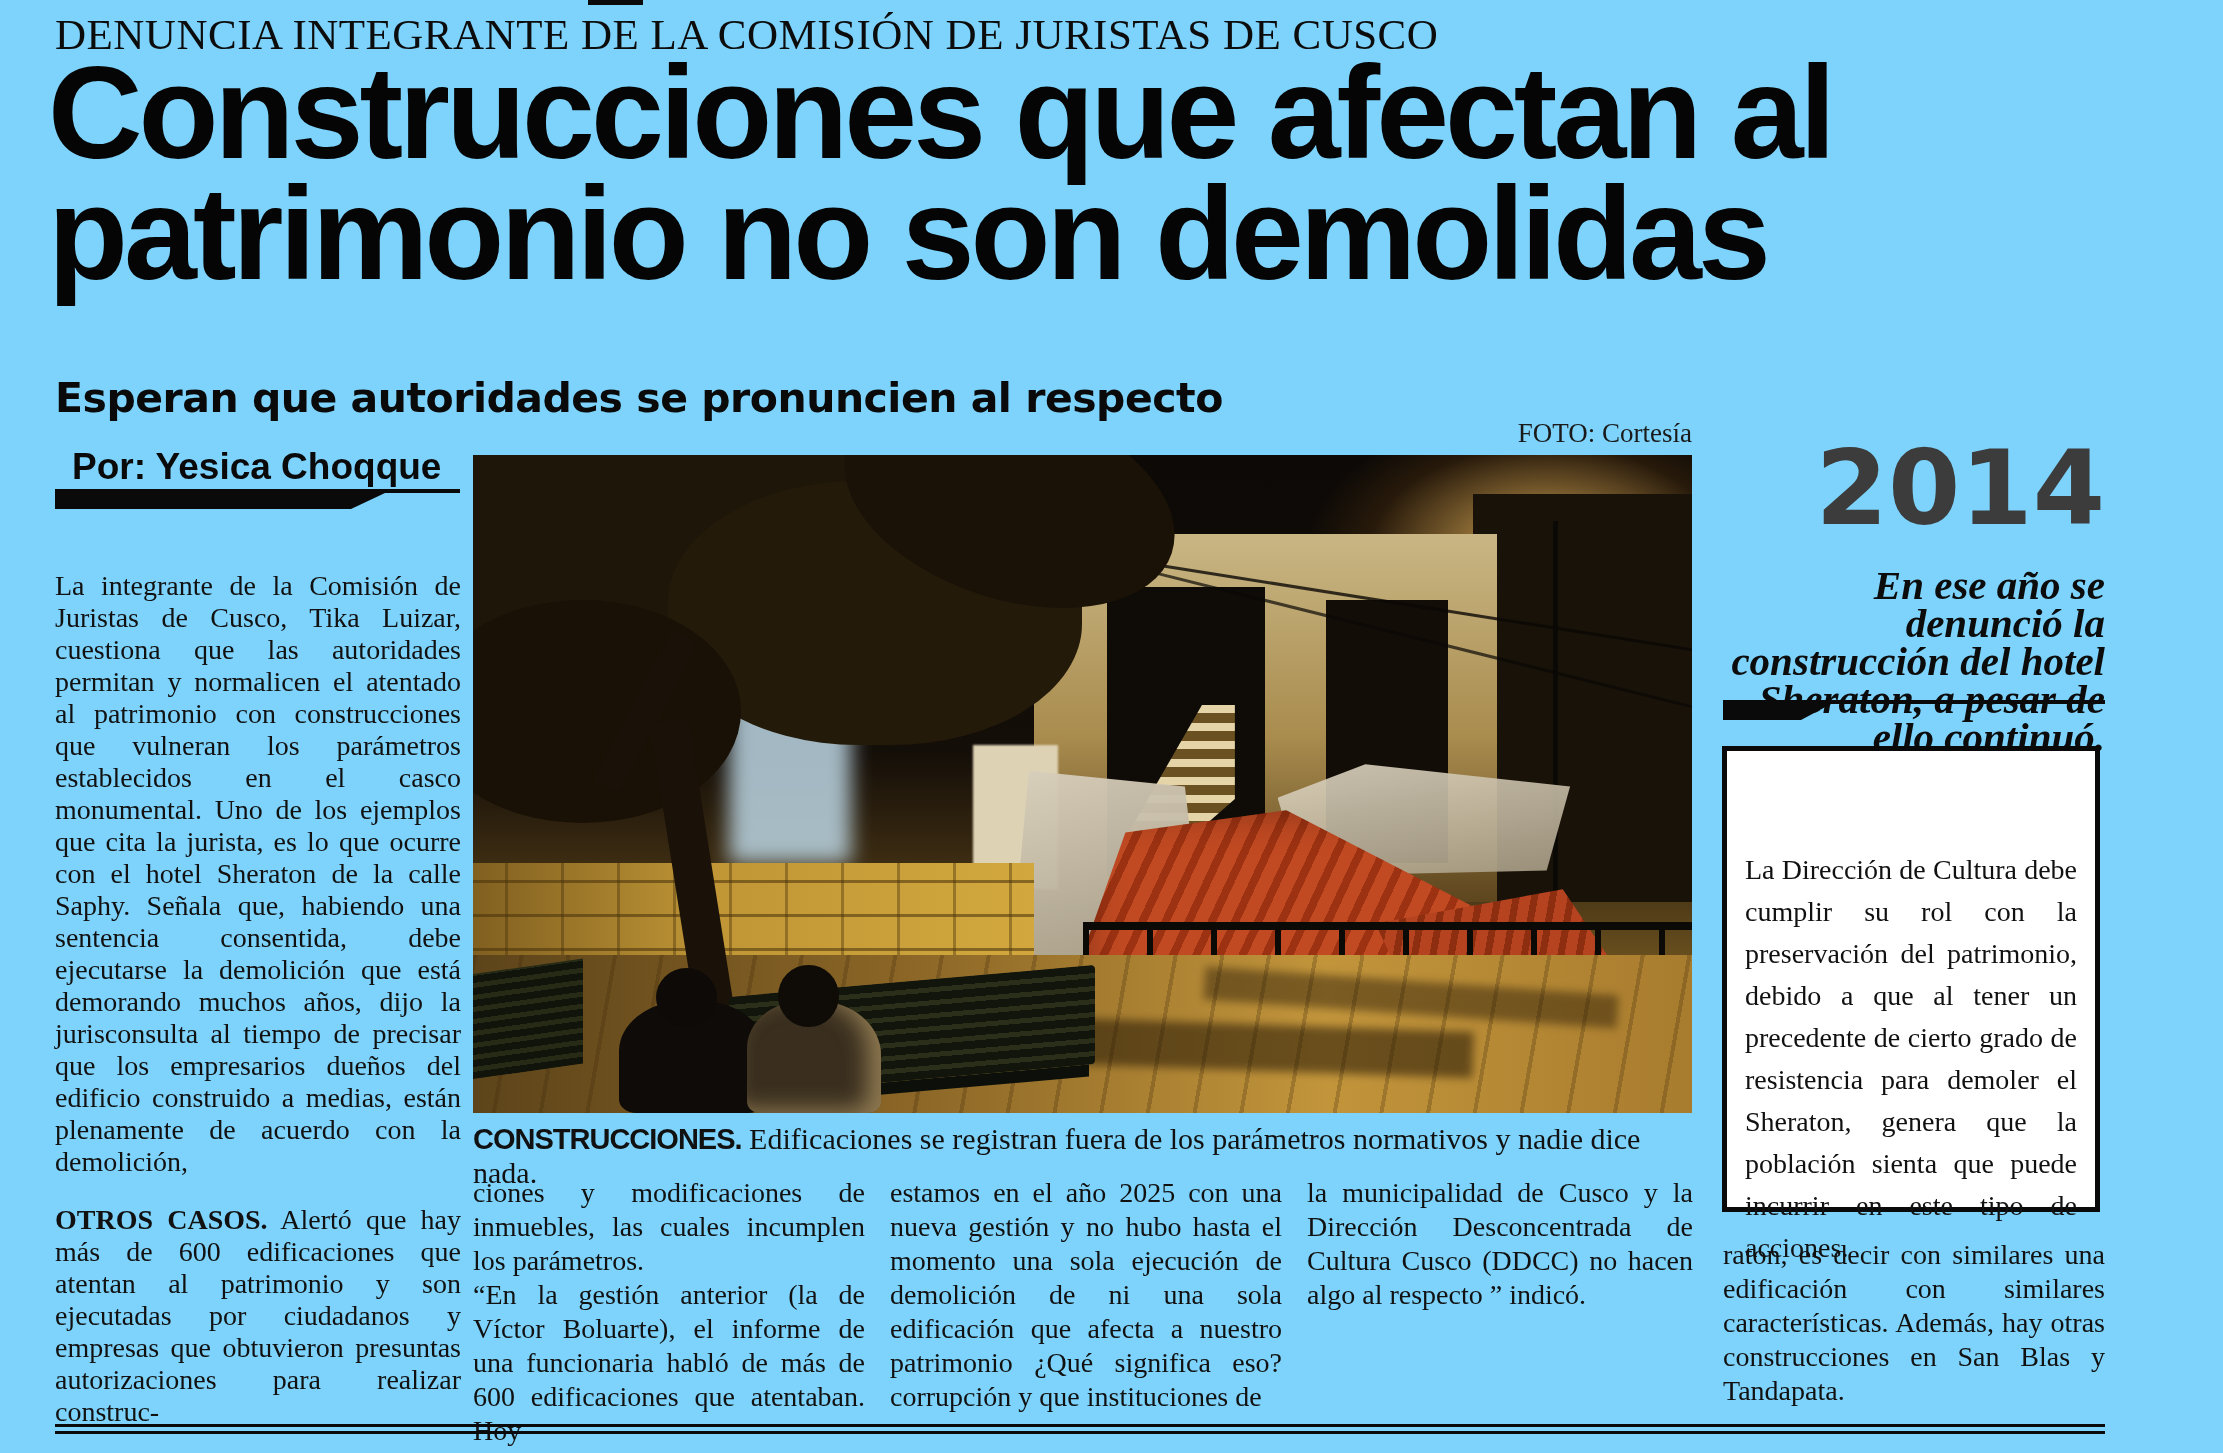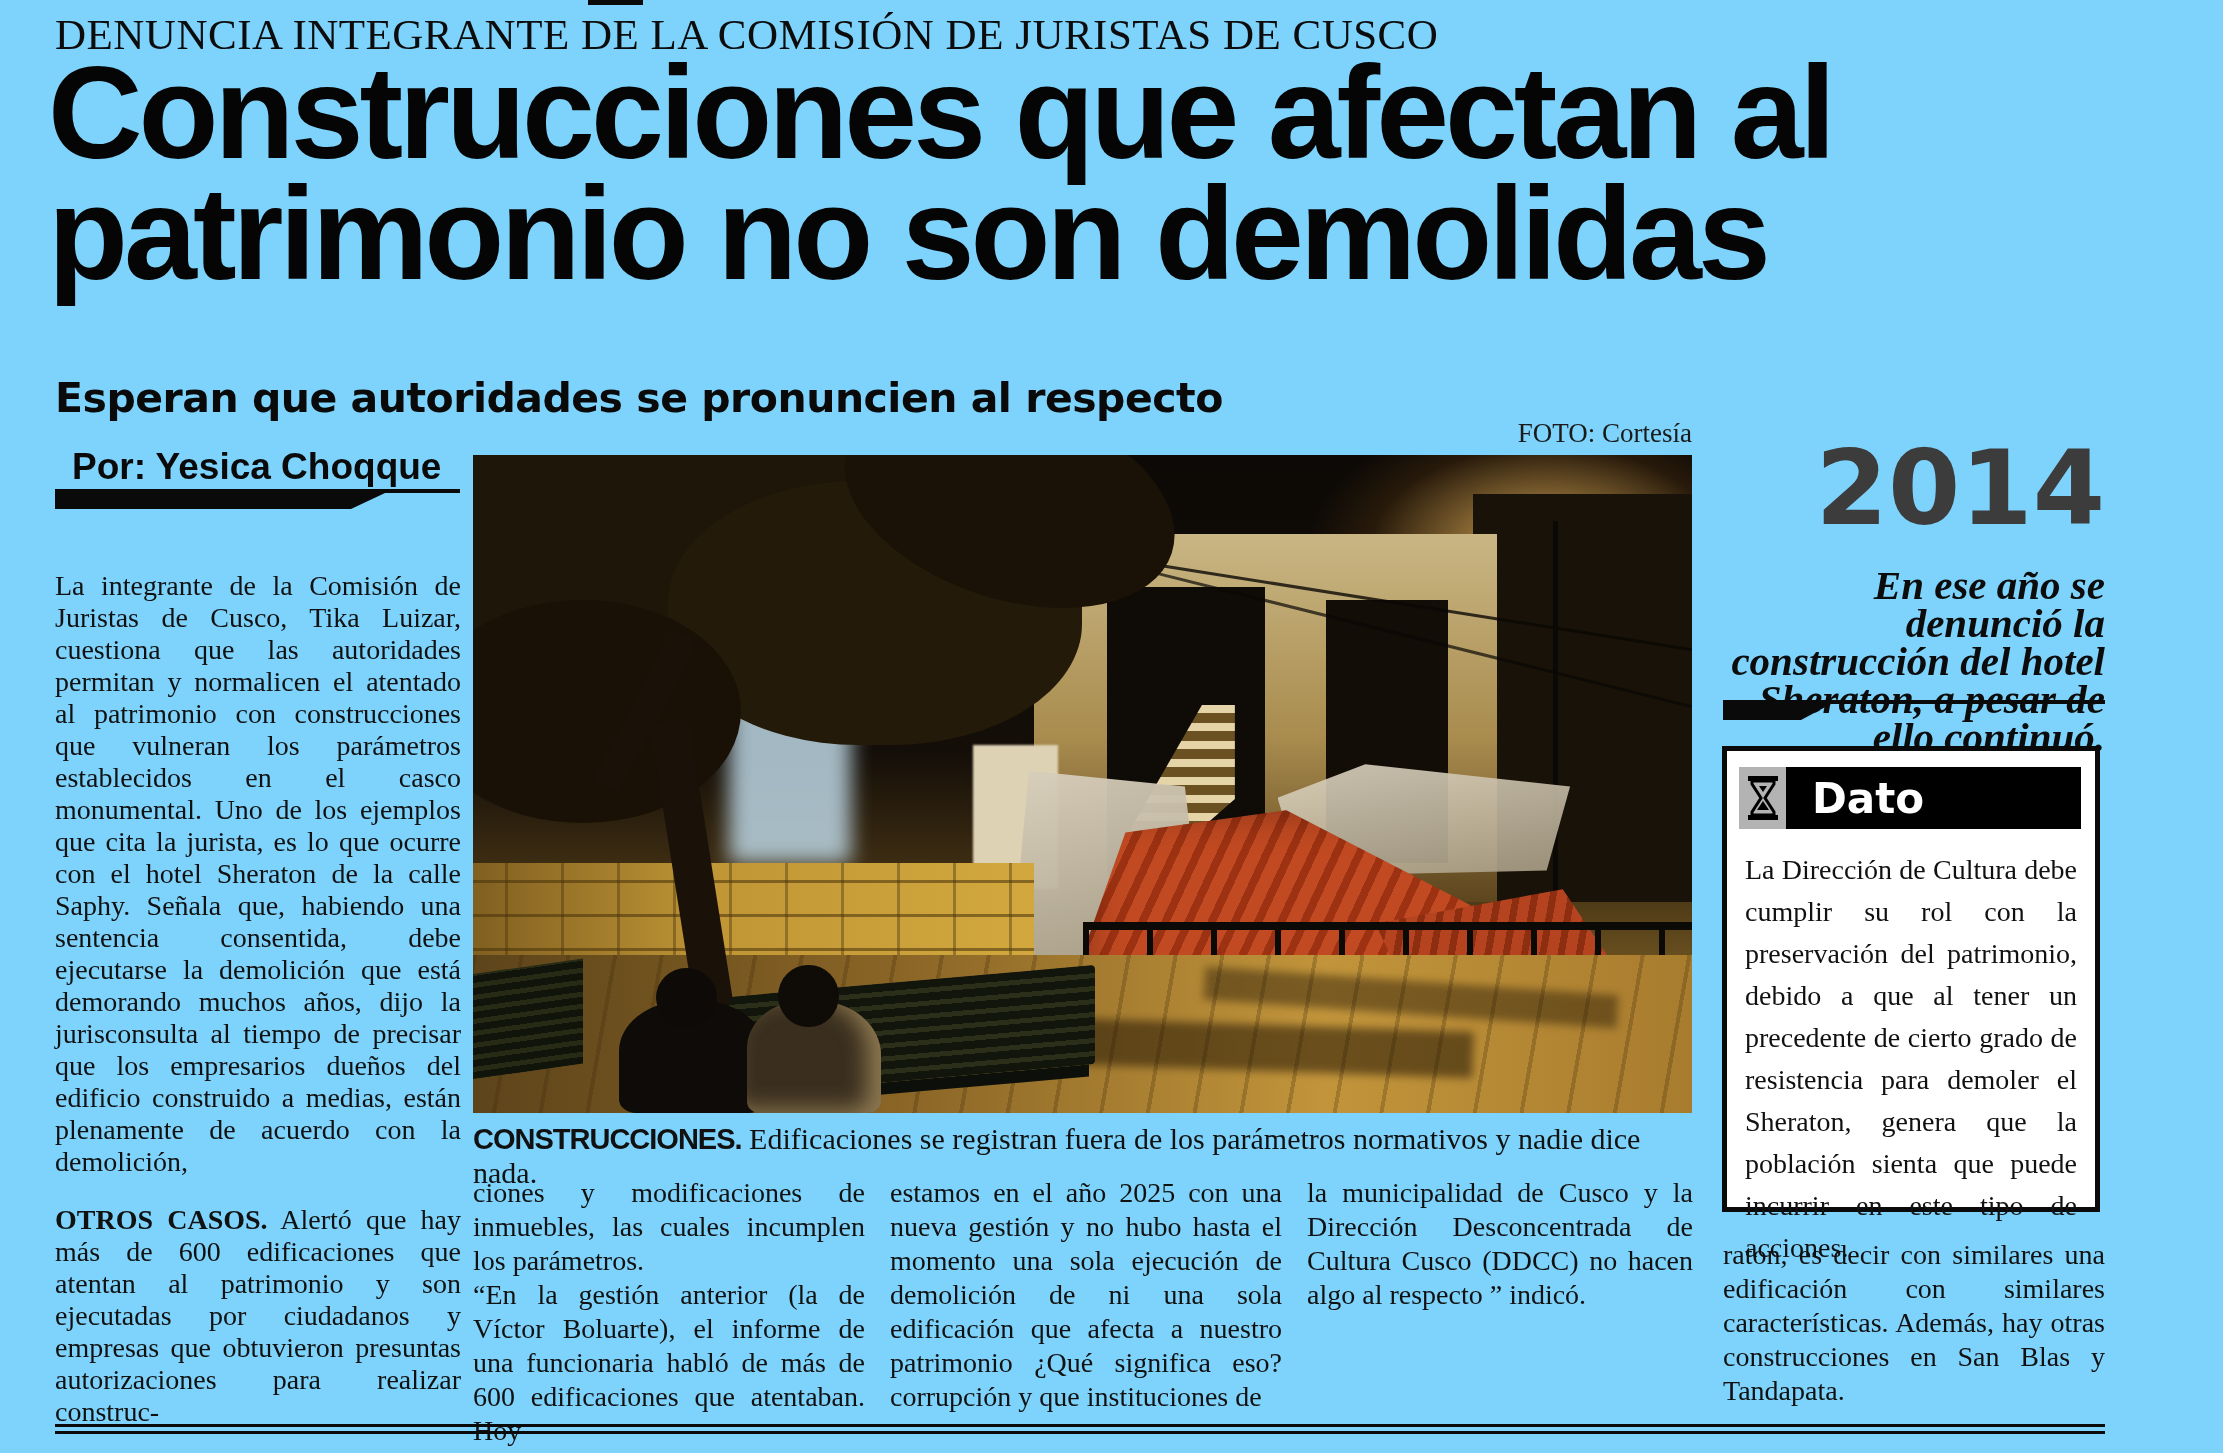--- a/index.html
+++ b/index.html
@@ -167,34 +167,20 @@
   <div class="abs bodycol col-c">
     <p>la municipalidad de Cusco y la Dirección Desconcentrada de Cultura Cusco (DDCC) no hacen algo al respecto ” indicó.</p>
   </div>
 
   <div class="abs year">2014</div>
   <div class="abs year-note">En ese año se denunció la construcción del hotel Sheraton, a pesar de ello continuó.</div>
   <div class="abs sb-rule"></div>
   <div class="abs sb-bar"></div>
 
   <div class="abs dato">
-    <div class="dato-head">
-      <div class="dato-iconbox">
-        <svg width="34" height="44" viewBox="0 0 34 44" aria-hidden="true">
-          <rect x="2" y="0" width="30" height="5" fill="#000"></rect>
-          <rect x="2" y="39" width="30" height="5" fill="#000"></rect>
-          <path d="M6 5 h22 v3 L19 22 28 36 v3 H6 v-3 L15 22 6 8 Z" fill="none" stroke="#000" stroke-width="3"></path>
-          <path d="M11 34 h12 l-6 -9 Z" fill="#000"></path>
-          <path d="M13 10 h8 l-4 6 Z" fill="#000"></path>
-        </svg>
-      </div>
-      <div class="dato-titlebar">
-        <span class="dato-title">Dato</span>
-      </div>
-    </div>
     <div class="dato-body">La Dirección de Cultura debe cumplir su rol con la preservación del patrimonio, debido a que al tener un precedente de cierto grado de resistencia para demoler el Sheraton, genera que la población sienta que puede incurrir en este tipo de acciones.</div>
   </div>
 
   <div class="abs bodycol col-d">
     <p>raton, es decir con similares una edificación con similares características. Además, hay otras construcciones en San Blas y Tandapata.</p>
   </div>
 
   <div class="abs bottom-rule"></div>
 </div>
 

